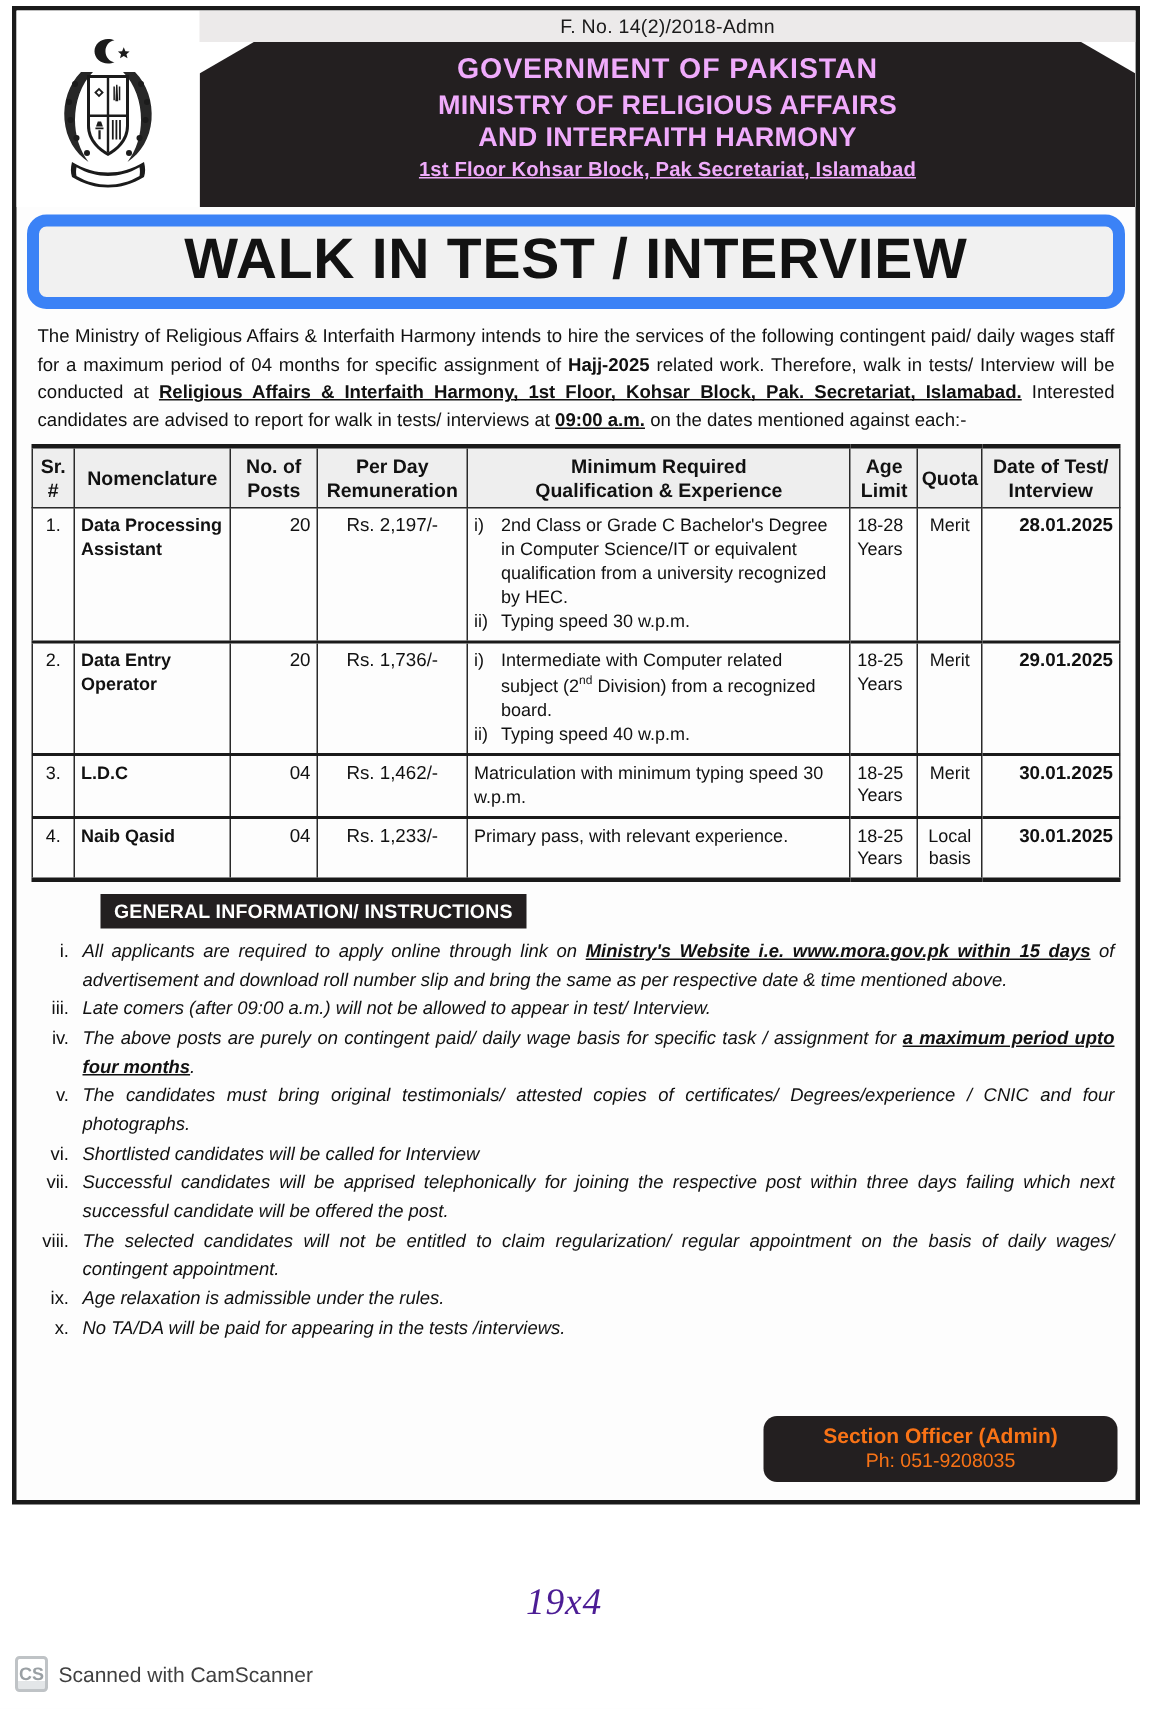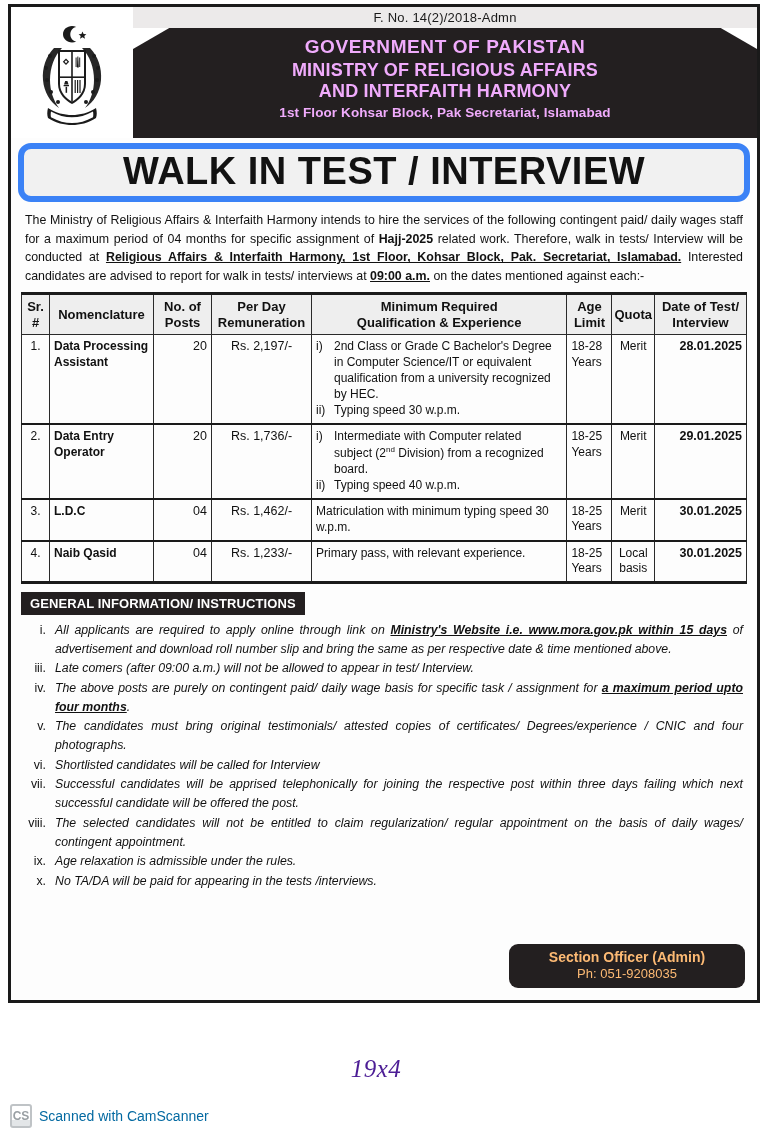--- a/index.html
+++ b/index.html
@@ -76,26 +76,27 @@
     font-weight: bold;
     letter-spacing: .2px;
     line-height: 1.12;
     margin-top: 1px;
   }
   .addr-line {
     font-size: 13.5px;
     font-weight: bold;
     margin-top: 4px;
     letter-spacing: .1px;
+    text-decoration: underline;
   }
 
   
   .banner-wrap { padding: 5px 7px 0 7px; }
   .banner {
-    border: 6px solid #3b82f6;
+    border: 8px solid #3b82f6;
     border-radius: 13px;
     background: #f1f1f1;
     text-align: center;
     padding: 3px 0 5px 0;
   }
   .banner-text {
     font-size: 38px;
     font-weight: bold;
     letter-spacing: .5px;
     color: #121212;
@@ -147,21 +148,21 @@
   td.date { text-align: right; width: 92px; font-size: 12.5px; font-weight: bold; padding-top:5px;}
   tr.rowsep > td { border-top: 2px solid #1a1a1a; }
   tr.lastrow > td { border-bottom: 3px solid #1a1a1a; }
 
   .qlist { margin: 0; padding: 0; list-style: none; }
   .qlist li { display: flex; gap: 5px; margin-bottom: 0px; }
   .qlist li .rn { min-width: 13px; }
   sup { font-size: 8px; vertical-align: super; }
 
   
-  .gi-head-wrap { padding: 8px 0 0 10px; }
+  .gi-head-wrap { padding: 8px 0 0 10px; margin-left: 46px; }
   .gi-head {
     display: inline-block;
     background: #231f20;
     color: #ffffff;
     font-weight: bold;
     font-size: 13px;
     letter-spacing: .1px;
     padding: 4px 9px 4px 9px;
   }
   .instructions {
@@ -182,21 +183,21 @@
   }
   .ins-txt { flex: 1; text-align: justify; text-justify: inter-word; font-style: italic; }
 
   
   .sig-block {
     position: absolute;
     right: 12px;
     bottom: 12px;
     width: 236px;
     background: #231f20;
-    color: #fdba74;
+    color: #f97316;
     border-radius: 9px;
     text-align: center;
     padding: 5px 0 7px 0;
   }
   .sig-title { font-size: 14px; font-weight: bold; }
   .sig-phone { font-size: 13px; margin-top: 1px; }
 
   
   .code-line {
     position: absolute;
@@ -223,21 +224,21 @@
     border-radius: 3px;
     color: #9aa0a4;
     font-size: 12px;
     font-weight: bold;
     display: flex;
     align-items: center;
     justify-content: center;
     background: linear-gradient(#ffffff 72%, #e3e6e8 72%);
     font-family: "Liberation Sans", sans-serif;
   }
-  .cam-text { color: #0369a1; font-size: 14px; }
+  .cam-text { color: #404040; font-size: 14px; }
 </style>
 </head>
 <body>
 
 <div id="page-frame">
 
   <div class="masthead">
 
     <div class="emblem-cell">
       <svg class="emblem-svg" width="96" height="112" viewBox="0 0 96 112">

